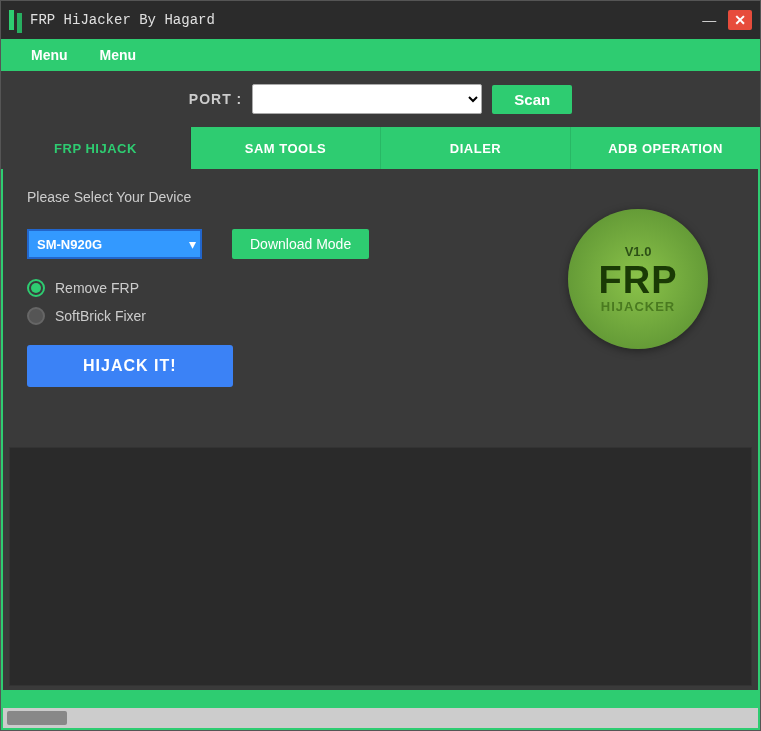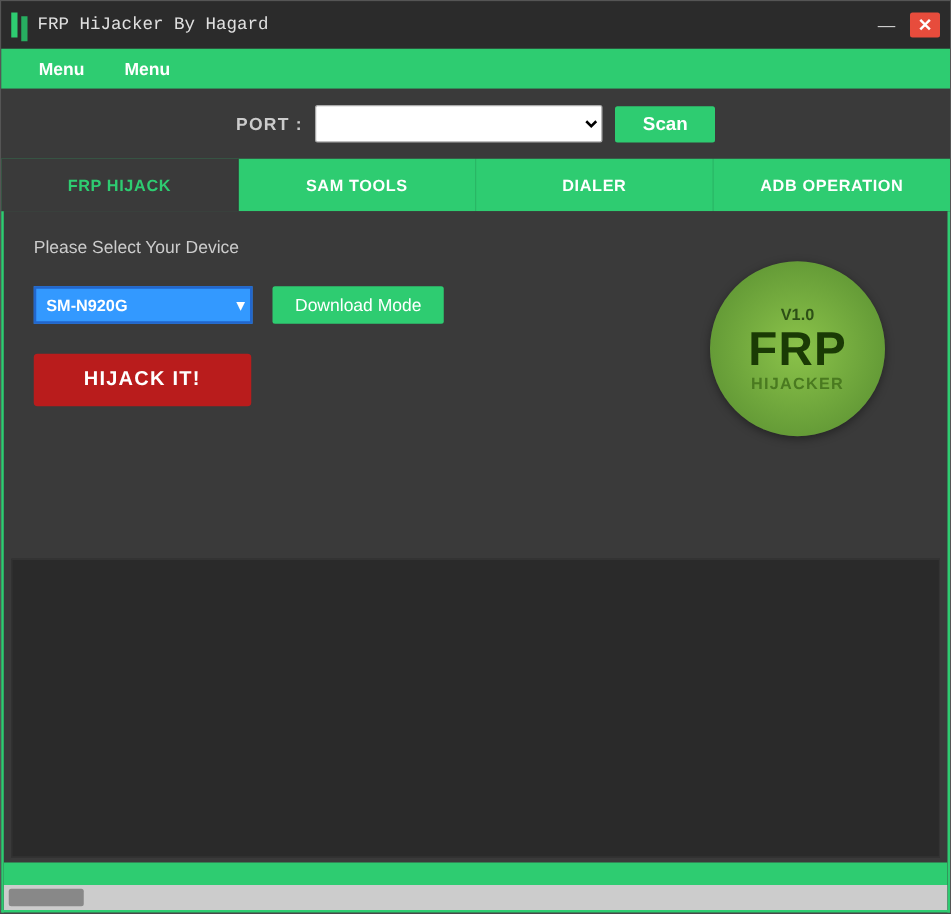--- a/index.html
+++ b/index.html
@@ -174,21 +174,21 @@
       flex: 1;
     }
     .device-section-label {
       color: #ccc;
       font-size: 14px;
       margin-bottom: 24px;
     }
     .device-row {
       display: flex;
       align-items: flex-end;
-      gap: 16px;
+      gap: 30px;
       margin-bottom: 20px;
       position: relative;
     }
     .device-select {
       width: 175px;
       height: 30px;
       background: #3399ff;
       color: white;
       border: 2px solid #2266cc;
       font-size: 13px;
@@ -289,24 +289,24 @@
       border-color: #666;
       background: #555;
     }
     .radio-label {
       color: #ccc;
       font-size: 14px;
     }
 
     
     .hijack-btn {
-      background: #b91c1c;
+      background: #3b82f6;
       color: white;
       border: none;
-      padding: 12px 40px;
+      padding: 12px 56px;
       font-size: 16px;
       font-weight: 700;
       cursor: pointer;
       border-radius: 3px;
       letter-spacing: 1px;
       margin-top: 4px;
     }
 
     
     .console-area {
@@ -404,20 +404,30 @@
         <button class="download-mode-btn">Download Mode</button>
 
         <div class="frp-logo">
           <span class="frp-logo-version">V1.0</span>
           <span class="frp-logo-text">FRP</span>
           <span class="frp-logo-subtitle">HIJACKER</span>
         </div>
       </div>
 
       
+      <div class="options-section">
+        <div class="radio-row">
+          <div class="radio-circle checked"></div>
+          <span class="radio-label">Remove FRP</span>
+        </div>
+        <div class="radio-row">
+          <div class="radio-circle unchecked"></div>
+          <span class="radio-label">SoftBrick Fixer</span>
+        </div>
+      </div>
 
       
       <button class="hijack-btn">HIJACK IT!</button>
     </div>
 
     <div class="console-area"></div>
 
     <div class="bottom-bar"></div>
 
     <div class="scrollbar-area">

